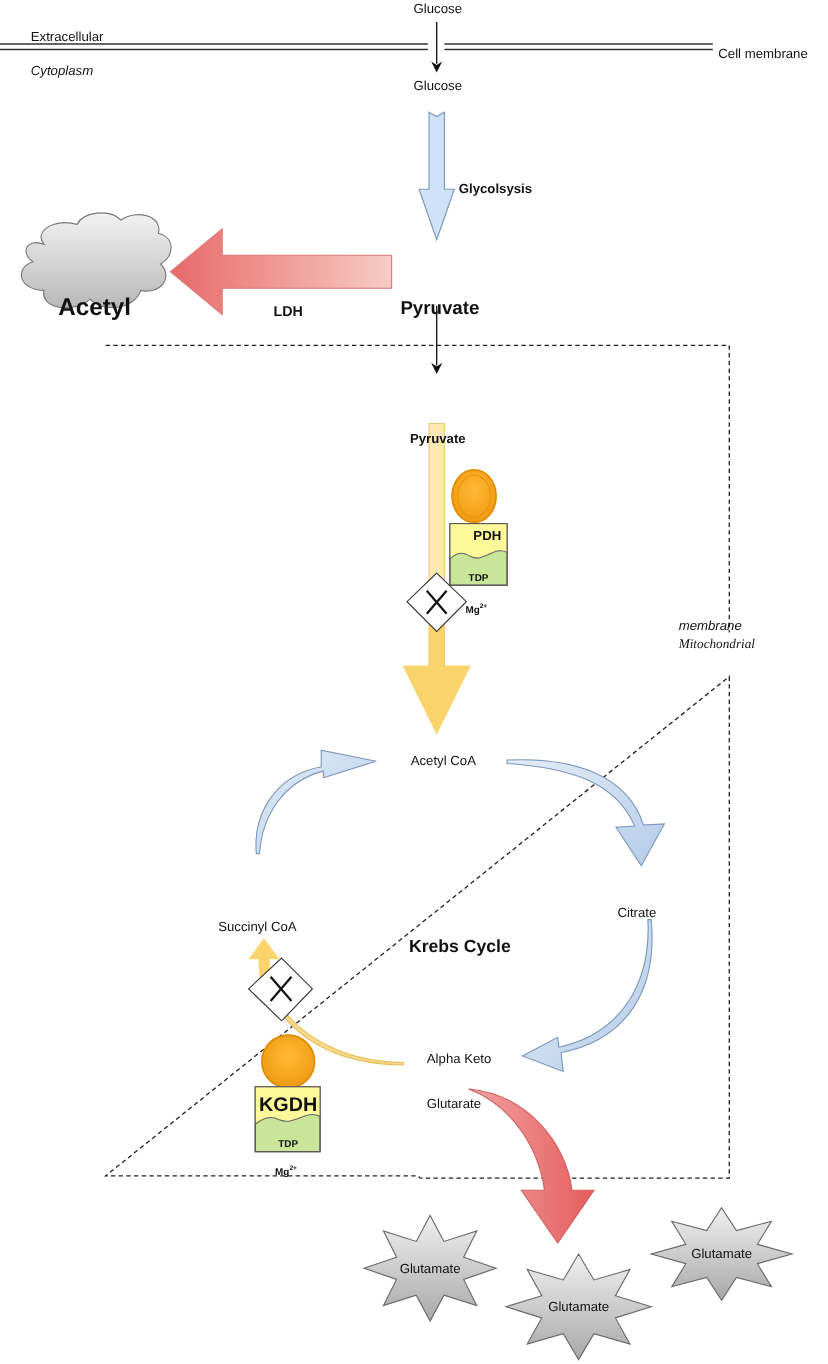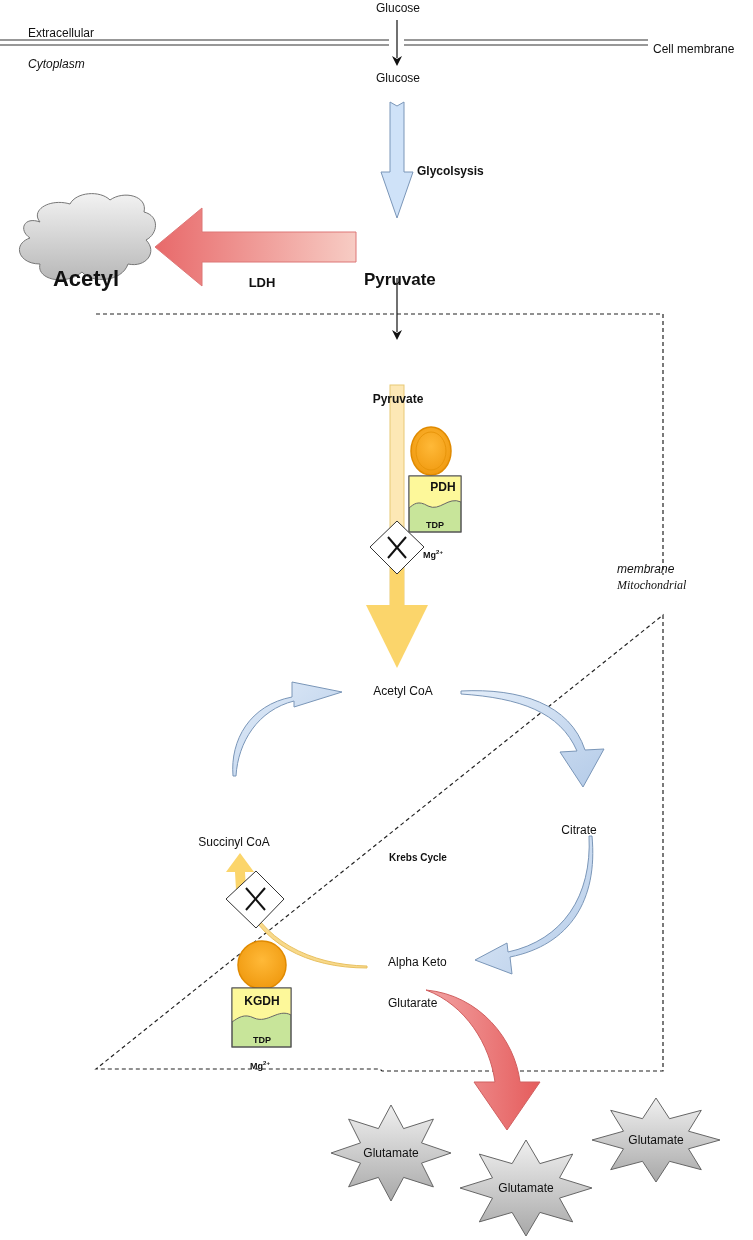--- a/index.html
+++ b/index.html
@@ -138,21 +138,21 @@
 <div class="lbl b ctr" style="left:86px; top:230px; font-size:22px;">Acetyl</div>
 <div class="lbl b ctr" style="left:398px; top:356px; font-size:12px;">Pyruvate</div>
 <div class="lbl b ctr" style="left:431px; top:444px; font-size:12px;padding-left:24px;">PDH</div>
 <div class="lbl b ctr" style="left:435px; top:484px; font-size:9px;">TDP</div>
 <div class="lbl b ctr" style="left:433px; top:513px; font-size:9px;"><span>Mg</span><sup style="font-size:6px;">2+</sup></div>
 <div class="lbl sm it" style="left:617px; top:578px;font-family:Liberation Serif, serif;">Mitochondrial</div>
 <div class="lbl sm it" style="left:617px; top:562px;">membrane</div>
 <div class="lbl sm ctr" style="left:403px; top:684px;">Acetyl CoA</div>
 <div class="lbl sm ctr" style="left:579px; top:803px;margin-top:20px;">Citrate</div>
 <div class="lbl sm ctr" style="left:234px; top:799px;margin-top:36px;">Succinyl CoA</div>
-<div class="lbl b ctr" style="left:418px; top:816px; font-size:10px;">Krebs Cycle</div>
+<div class="lbl b ctr" style="left:418px; top:816px; font-size:16px;">Krebs Cycle</div>
 <div class="lbl sm" style="left:388px; top:955px;">Alpha Keto</div>
 <div class="lbl sm" style="left:388px; top:996px;text-align:center;">Glutarate</div>
-<div class="lbl b ctr" style="left:262px; top:958px; font-size:12px;">KGDH</div>
+<div class="lbl b ctr" style="left:262px; top:958px; font-size:18px;">KGDH</div>
 <div class="lbl b ctr" style="left:262px; top:999px; font-size:9px;">TDP</div>
 <div class="lbl b ctr" style="left:260px; top:1024px; font-size:9px;"><span>Mg</span><sup style="font-size:6px;">2+</sup></div>
 <div class="lbl sm ctr" style="left:391px; top:1146px;">Glutamate</div>
 <div class="lbl sm ctr" style="left:526px; top:1181px;">Glutamate</div>
 <div class="lbl sm ctr" style="left:656px; top:1133px;">Glutamate</div>
 
 </body></html>

